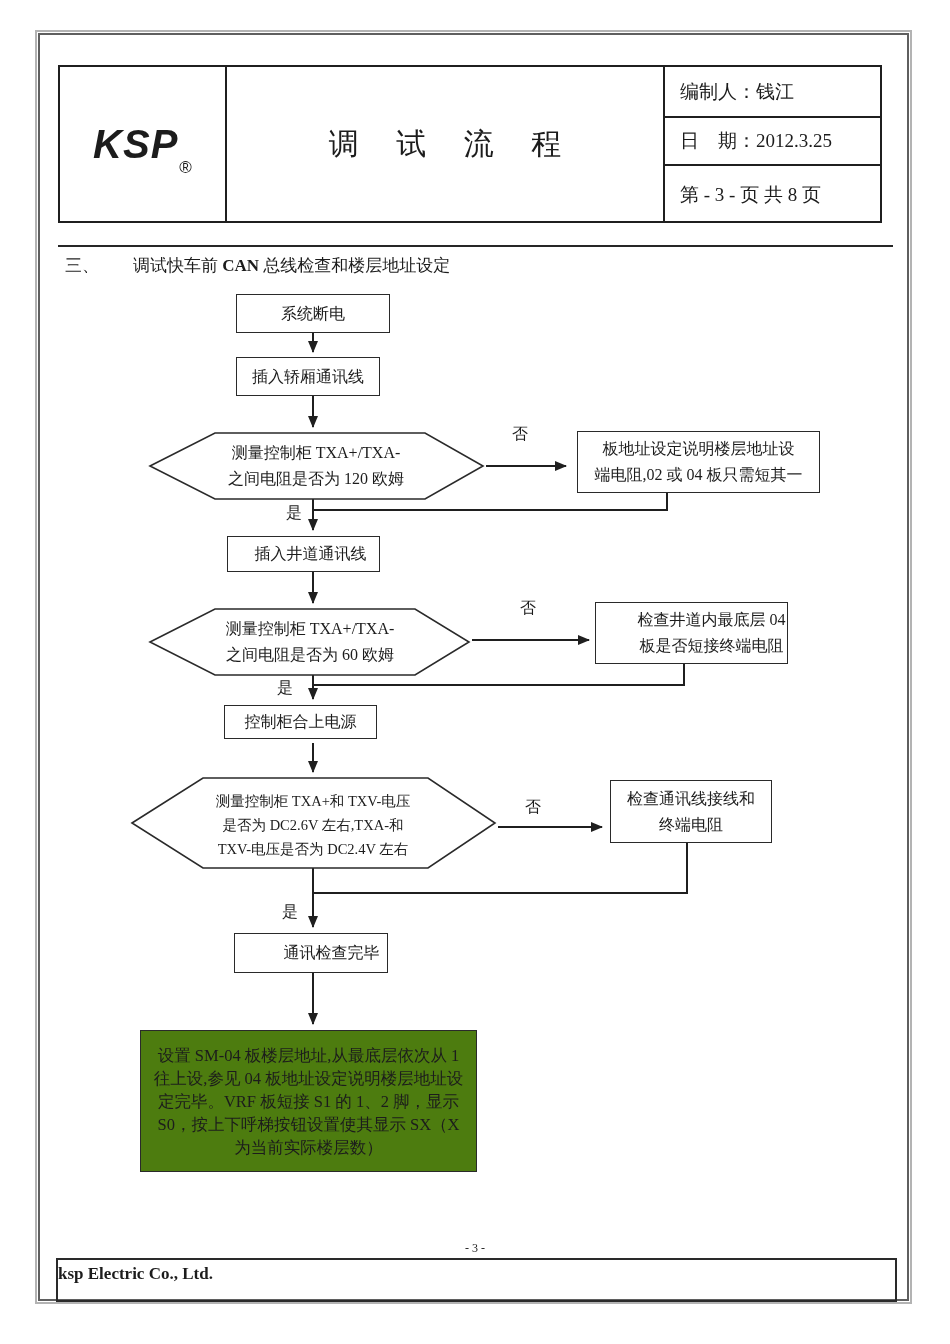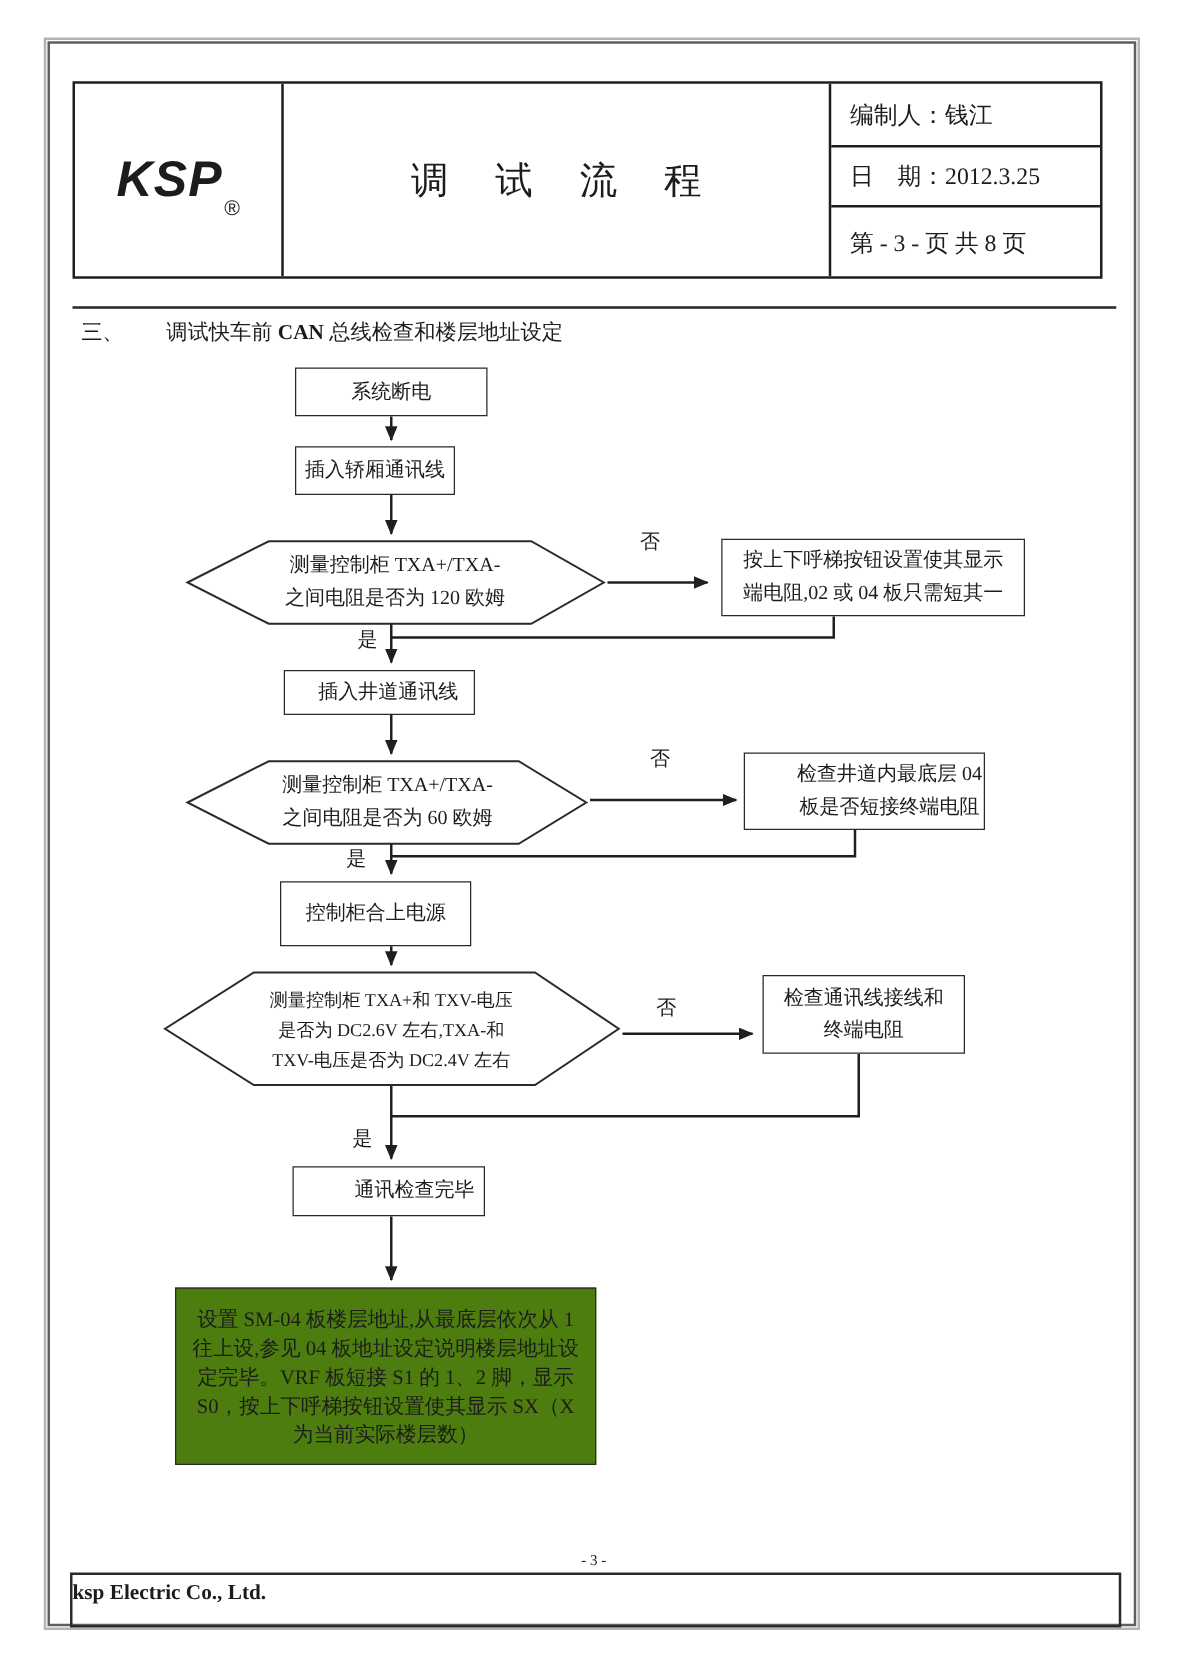--- a/index.html
+++ b/index.html
@@ -103,47 +103,47 @@
       <path d="M313,973 V1024" marker-end="url(#ah)"></path>
     </g>
     <g stroke="#2a2a2a" stroke-width="1.6" fill="#ffffff">
       <polygon points="150,466 215,433 425,433 483,466 425,499 215,499"></polygon>
       <polygon points="150,642 215,609 415,609 469,642 415,675 215,675"></polygon>
       <polygon points="132,823 203,778 428,778 495,823 428,868 203,868"></polygon>
     </g>
   </svg>
 
   <div class="node" style="left:236px;top:294px;width:154px;height:39px;">系统断电</div>
-  <div class="node" style="left:236px;top:357px;width:128px;height:39px;">插入轿厢通讯线</div>
+  <div class="node" style="left:236px;top:357px;width:144px;height:39px;">插入轿厢通讯线</div>
 
   <div class="hex-text" style="left:166px;top:440px;width:300px;">
     <div>测量控制柜 TXA+/TXA-</div>
     <div>之间电阻是否为 120 欧姆</div>
   </div>
   <div class="lbl" style="left:507px;top:424px;">否</div>
   <div class="node" style="left:577px;top:431px;width:243px;height:62px;">
-    <div>按上下呼梯按钮设置使其显示</div>
+    <div>板地址设定说明楼层地址设</div>
     <div>端电阻,02 或 04 板只需短其一</div>
   </div>
   <div class="lbl" style="left:281px;top:503px;">是</div>
 
   <div class="node" style="left:227px;top:536px;width:153px;height:36px;padding-left:14px;">插入井道通讯线</div>
 
   <div class="hex-text" style="left:160px;top:616px;width:300px;">
     <div>测量控制柜 TXA+/TXA-</div>
     <div>之间电阻是否为 60 欧姆</div>
   </div>
   <div class="lbl" style="left:515px;top:598px;">否</div>
   <div class="node" style="left:595px;top:602px;width:193px;height:62px;padding-left:40px;">
     <div>检查井道内最底层 04</div>
     <div>板是否短接终端电阻</div>
   </div>
   <div class="lbl" style="left:272px;top:678px;">是</div>
 
-  <div class="node" style="left:224px;top:705px;width:153px;height:52px;">控制柜合上电源</div>
+  <div class="node" style="left:224px;top:705px;width:153px;height:34px;">控制柜合上电源</div>
 
   <div class="hex-text small" style="left:148px;top:789px;width:330px;">
     <div>测量控制柜 TXA+和 TXV-电压</div>
     <div>是否为 DC2.6V 左右,TXA-和</div>
     <div>TXV-电压是否为 DC2.4V 左右</div>
   </div>
   <div class="lbl" style="left:520px;top:797px;">否</div>
   <div class="node" style="left:610px;top:780px;width:162px;height:63px;">
     <div>检查通讯线接线和</div>
     <div>终端电阻</div>

